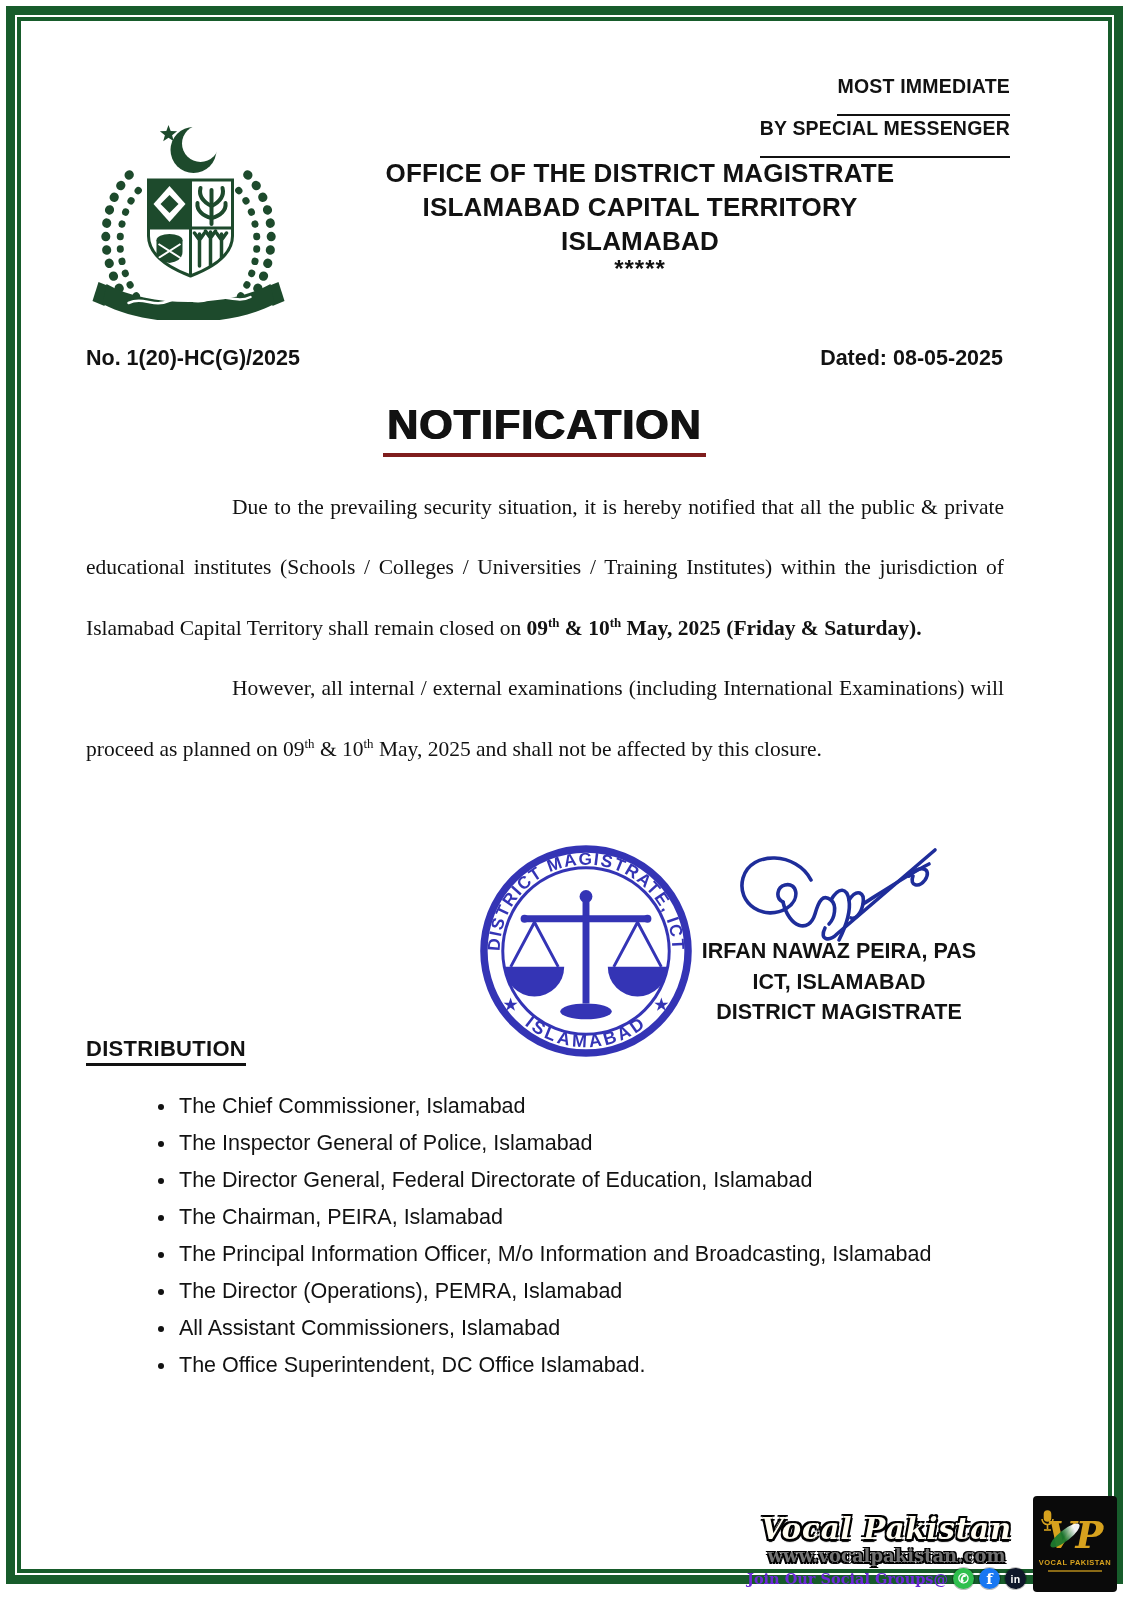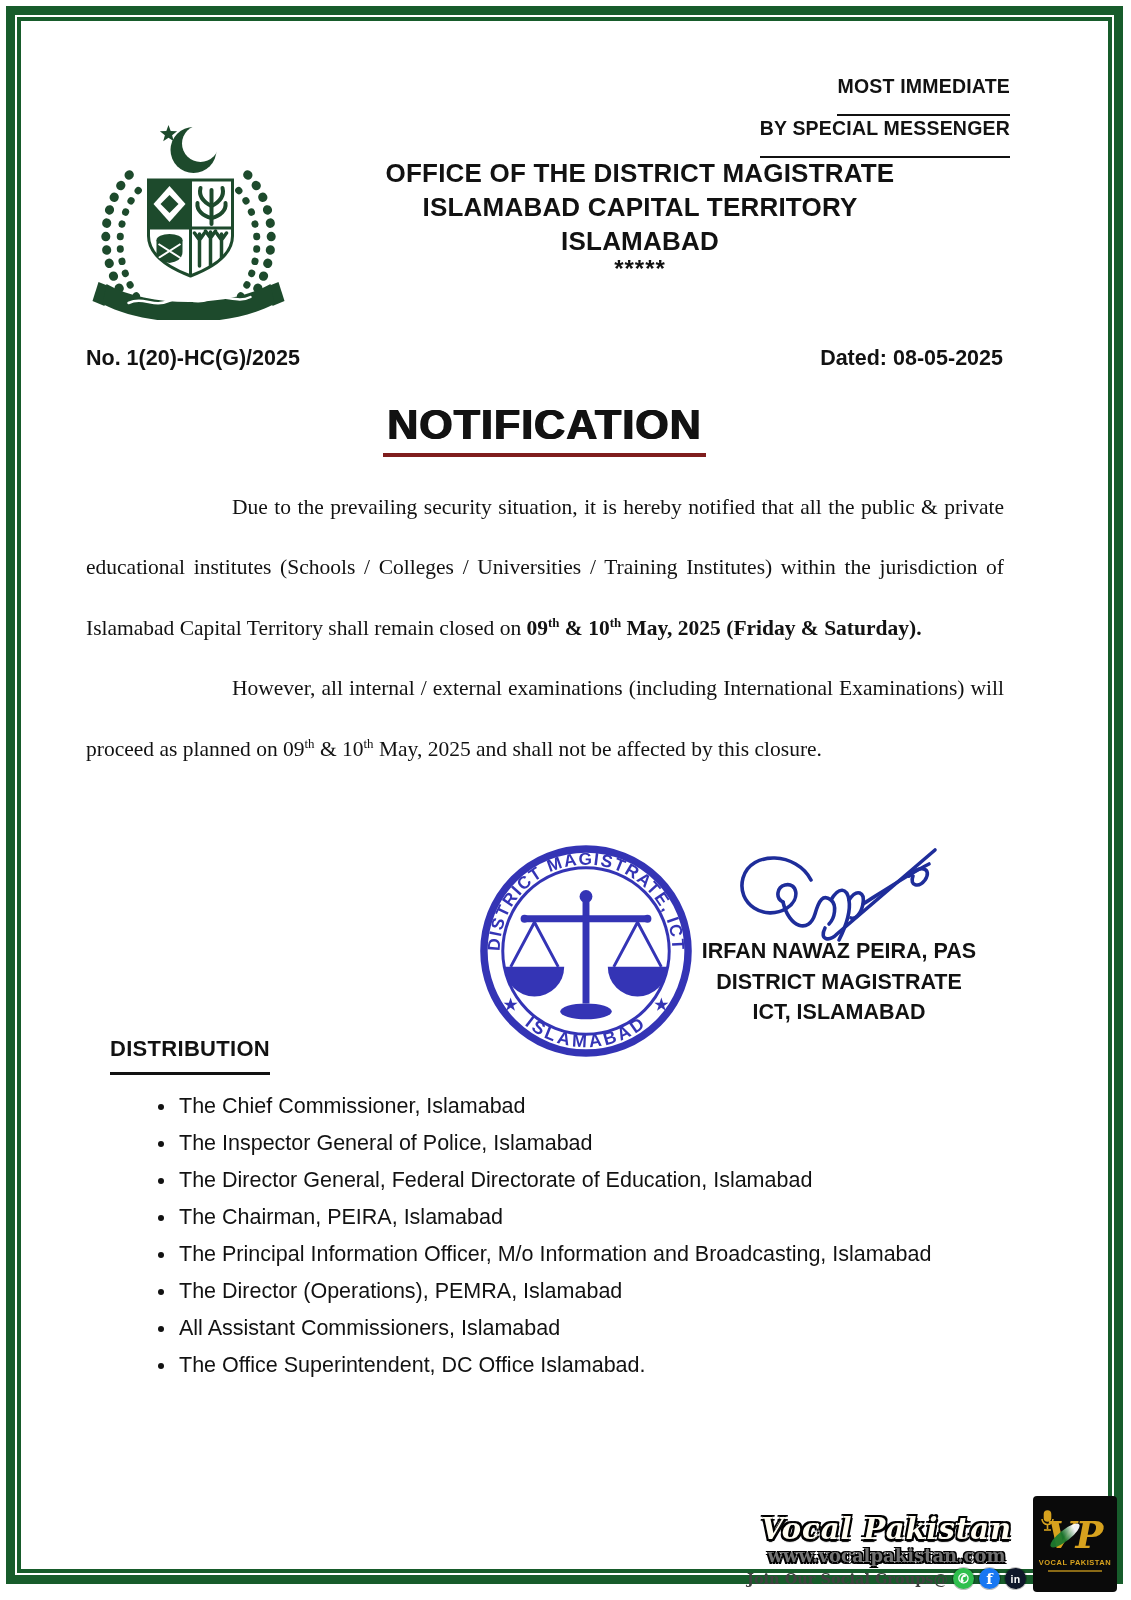--- a/index.html
+++ b/index.html
@@ -37,36 +37,36 @@
   .body-text .b{font-weight:bold;}
   sup{font-size:.6em;vertical-align:super;line-height:0;}
   
   .stamp{position:absolute;left:477px;top:842px;width:218px;height:218px;z-index:3;opacity:.95;}
   .signature{position:absolute;left:713px;top:836px;width:232px;height:118px;z-index:2;}
   .signee{position:absolute;top:936px;left:686px;width:306px;text-align:center;
     font-weight:bold;font-size:21.5px;line-height:30.5px;z-index:1;}
   
   .dist-head{position:absolute;top:1036px;left:86px;}
   .dist-head span{display:inline-block;font-weight:bold;font-size:22px;
-    border-bottom:3px solid #111;padding-bottom:10px;letter-spacing:.3px;margin-left:24px;}
+    border-bottom:3px solid #111;padding-bottom:1px;letter-spacing:.3px;}
   .dist-list{position:absolute;top:1088px;left:141px;width:880px;margin:0;
     padding:0 0 0 36px;font-size:21.5px;}
   .dist-list li{line-height:37px;padding-left:2px;}
   
   .footer{position:absolute;right:14px;bottom:8px;display:flex;align-items:flex-end;
     gap:7px;z-index:6;}
   .footer-texts{display:flex;flex-direction:column;align-items:center;padding-bottom:3px;}
   .brand{font-family:"DejaVu Serif",serif;font-style:italic;font-weight:bold;
     font-size:29px;line-height:31px;color:#fffdf2;letter-spacing:1px;
     text-shadow:-2px -2px 0 #000,2px -2px 0 #000,-2px 2px 0 #000,2px 2px 0 #000,0 3px 1px #000;}
   .site-url{font-family:"DejaVu Serif",serif;font-weight:bold;font-size:18px;line-height:21px;
     color:#737373;
     text-shadow:-1.5px -1.5px 0 #000,1.5px -1.5px 0 #000,-1.5px 1.5px 0 #000,1.5px 1.5px 0 #000;}
   .social-row{display:flex;align-items:center;gap:5px;margin-top:2px;}
-  .social-caption{font-family:"DejaVu Serif",serif;font-weight:bold;font-size:14.5px;color:#404040;}
+  .social-caption{font-family:"DejaVu Serif",serif;font-weight:bold;font-size:14.5px;color:#6d28d9;}
   .sicon{width:21px;height:21px;border-radius:50%;display:flex;align-items:center;
     justify-content:center;color:#fff;font-weight:bold;box-shadow:0 0 0 1px rgba(0,0,0,.25);}
   .sicon.wa{background:#2fbf4e;font-size:13px;}
   .sicon.fb{background:#1877f2;font-family:"DejaVu Serif",serif;font-size:15px;}
   .sicon.li{background:#0f172a;font-size:10.5px;letter-spacing:.3px;}
   .vp-logo{width:84px;height:96px;background:#0a0a0a;border-radius:4px;display:flex;
     flex-direction:column;align-items:center;justify-content:center;position:relative;}
   .vp-mono{font-family:"DejaVu Serif",serif;font-style:italic;font-weight:bold;
     font-size:37px;line-height:38px;color:#d7a21e;position:relative;z-index:1;}
   .vp-swoosh{position:absolute;left:14px;top:34px;width:36px;height:11px;border-radius:50%;
@@ -218,22 +218,22 @@
     <path d="M 136,64 C 144,52 152,56 150,68 C 148,78 142,84 138,82"></path>
     <path d="M 222,14 L 124,98 C 116,106 106,104 112,92"></path>
     <path d="M 150,68 C 172,54 196,38 216,28"></path>
     <path d="M 196,40 C 206,28 220,32 212,44 C 206,52 196,50 200,40"></path>
   </g>
 </svg>
 </div>
 
 <div class="signee">
   <div>IRFAN NAWAZ PEIRA, PAS</div>
+  <div>ICT, ISLAMABAD</div>
   <div>DISTRICT MAGISTRATE</div>
-  <div>ICT, ISLAMABAD</div>
 </div>
 
 <div class="dist-head">
   <span>DISTRIBUTION</span>
 </div>
 <ul class="dist-list">
     <li>The Chief Commissioner, Islamabad</li>
     <li>The Inspector General of Police, Islamabad</li>
     <li>The Director General, Federal Directorate of Education, Islamabad</li>
     <li>The Chairman, PEIRA, Islamabad</li>

